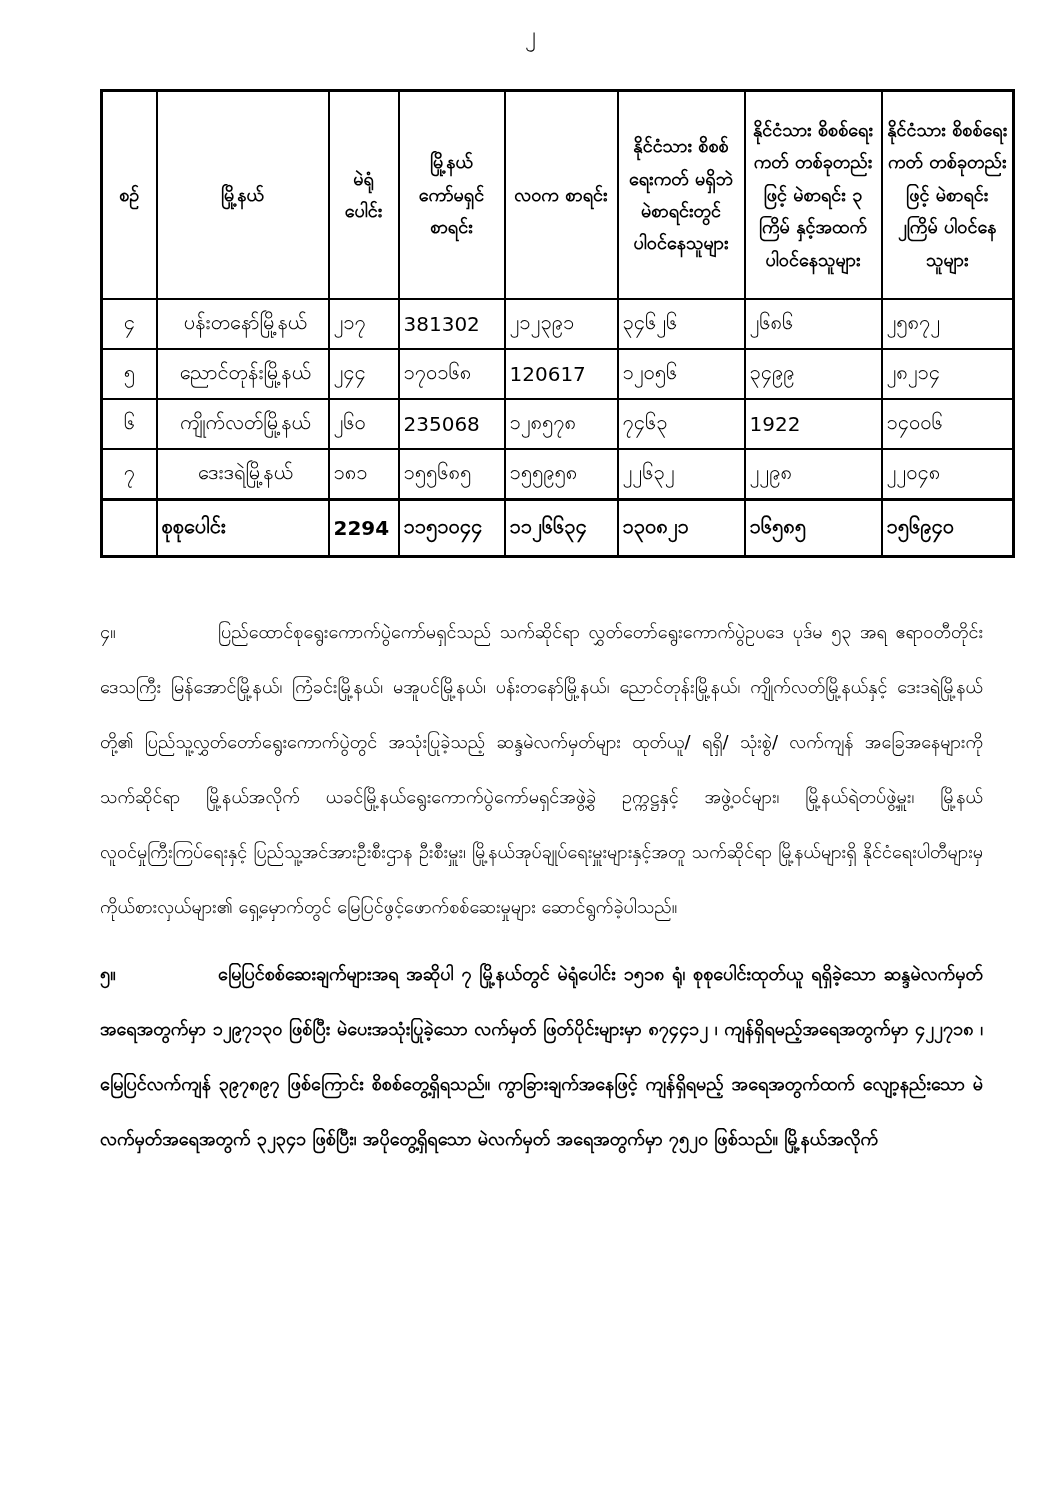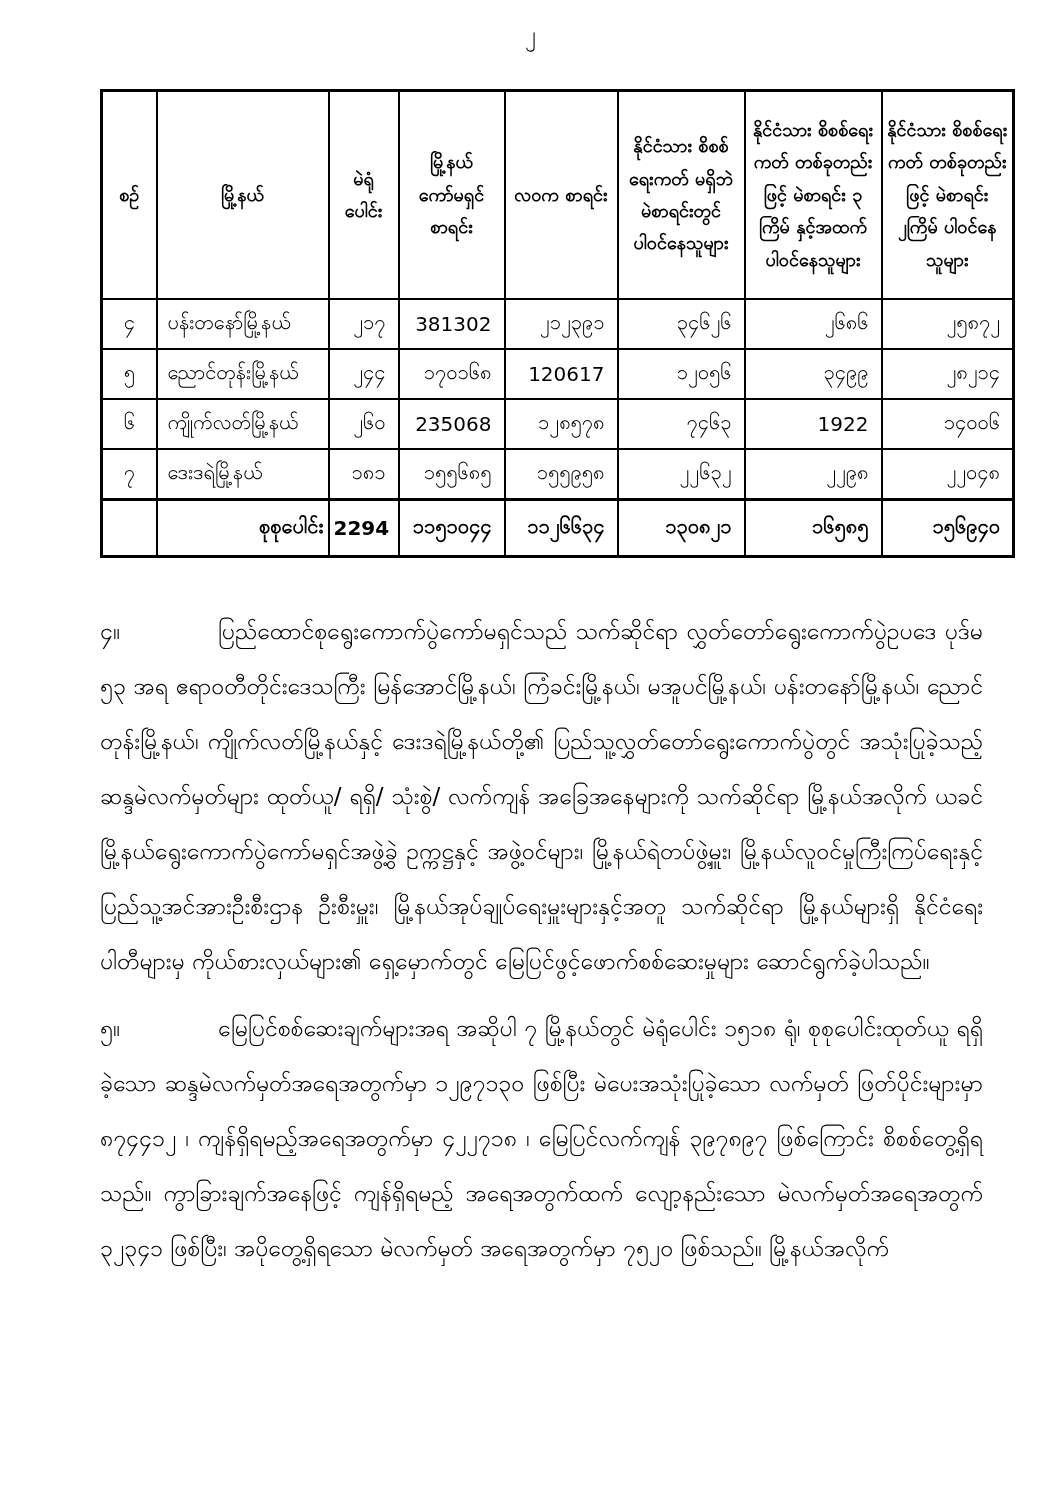--- a/index.html
+++ b/index.html
@@ -38,32 +38,32 @@
     word-break:break-word;
   }
   thead th.serial { word-break:break-all;margin-top:48px; }
   tbody td {
     font-size:20px;
     height:44px;
     vertical-align:middle;
     padding:2px 4px;
   }
   td.center { text-align:center; }
-  td.name   { text-align:left;  padding-left:10px; }
-  td.num    { text-align:right; padding-right:12px; }
+  td.name   { text-align:center;  padding-left:10px; }
+  td.num    { padding-right:12px; }
   tr.total-row td { font-weight:bold; height:50px; border-top:3px solid #000; }
-  tr.total-row td.label { text-align:right; }
+  tr.total-row td.label { text-align:left; }
   .body-text {
     margin:46px 78px 0 100px;
-    font-size:23px;
+    font-size:18px;
     line-height:55px;
     text-align:justify;
     text-justify:inter-word;
   }
-  .body-text + .body-text { margin-top:12px; }
+  .body-text + .body-text { margin-top:12px;font-weight:bold; }
   .pnum { display:inline-block; width:118px; }
 </style>
 </head>
 <body>
 
 <div class="page">
 
   <div class="page-number">၂</div>
 
   <table class="data-table">

